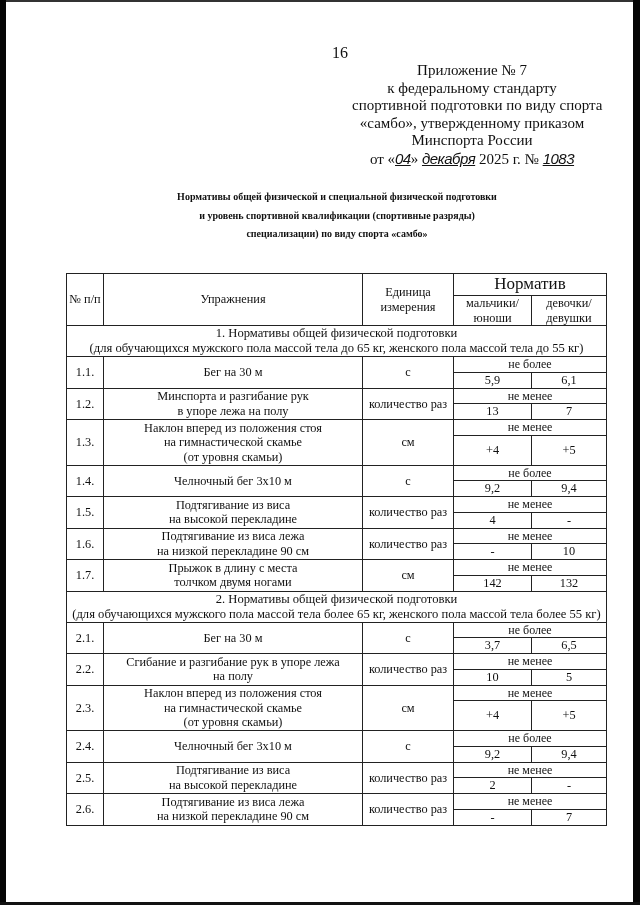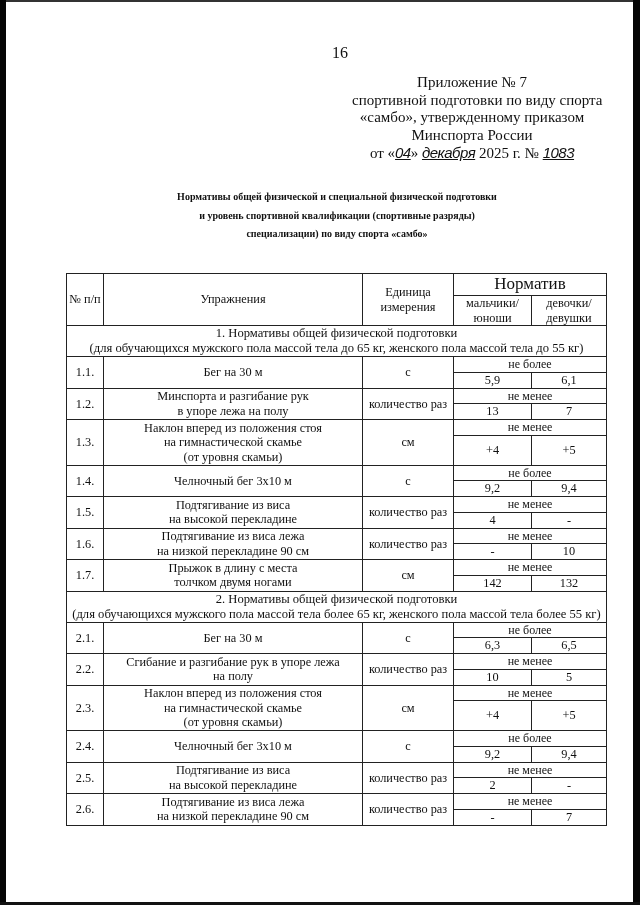--- a/index.html
+++ b/index.html
@@ -9,21 +9,21 @@
     font-family: "Liberation Serif", "DejaVu Serif", serif;
   }
   .edge-left { position: absolute; left: 0; top: 0; width: 6px; height: 905px; background: #050505; }
   .edge-top { position: absolute; left: 6px; top: 0; width: 634px; height: 2px; background: #333; }
   .edge-right { position: absolute; right: 0; top: 0; width: 7px; height: 905px; background: #050505; }
   .edge-bottom { position: absolute; left: 0; bottom: 0; width: 640px; height: 3px; background: #111; }
 
   .page-num { position: absolute; left: 332px; top: 44px; font-size: 16px; }
 
   .appendix {
-    position: absolute; left: 352px; top: 74px; width: 240px;
+    position: absolute; left: 352px; top: 62px; width: 240px;
     text-align: center; font-size: 15px; line-height: 17.5px;
   }
   .appendix .line { display: block; white-space: nowrap; }
   .hand { font-family: Liberation Sans, sans-serif; font-style: italic; text-decoration: underline; letter-spacing: -0.5px; }
 
   .doc-title {
     position: absolute; left: 72px; top: 188px; width: 530px;
     text-align: center; font-size: 10px; font-weight: bold; line-height: 18.5px;
   }
   .doc-title .line { display: block; white-space: nowrap; }
@@ -54,20 +54,21 @@
 
 <div class="edge-left"></div>
 <div class="edge-top"></div>
 <div class="edge-right"></div>
 <div class="edge-bottom"></div>
 
 <div class="page-num">16</div>
 
 <div class="appendix">
   <span class="line">Приложение № 7</span>
+  <span class="line">к федеральному стандарту</span>
   <span class="line">спортивной подготовки по виду спорта</span>
   <span class="line">«самбо», утвержденному приказом</span>
   <span class="line">Минспорта России</span>
   <span class="line"><span>от «</span><span class="hand">04</span><span>» </span><span class="hand">декабря</span><span> 2025 г. № </span><span class="hand">1083</span></span>
 </div>
 
 <div class="doc-title">
   <span class="line">Нормативы общей физической и специальной физической подготовки</span>
   <span class="line">и уровень спортивной квалификации (спортивные разряды)</span>
   <span class="line">специализации) по виду спорта «самбо»</span>
@@ -198,21 +199,21 @@
       </tr>
       <tr>
         <td rowspan="2" class="rn">2.1.</td>
         <td rowspan="2">
           <div>Бег на 30 м</div>
         </td>
         <td rowspan="2" style="line-height: 14.5px;">с</td>
         <td colspan="2" class="bound">не более</td>
       </tr>
       <tr>
-        <td class="val">6,3</td>
+        <td class="val">3,7</td>
         <td class="val">6,5</td>
       </tr>
       <tr>
         <td rowspan="2" class="rn">2.2.</td>
         <td rowspan="2">
           <div>Сгибание и разгибание рук в упоре лежа</div>
           <div>на полу</div>
         </td>
         <td rowspan="2" style="line-height: 14.5px;">количество раз</td>
         <td colspan="2" class="bound">не менее</td>

